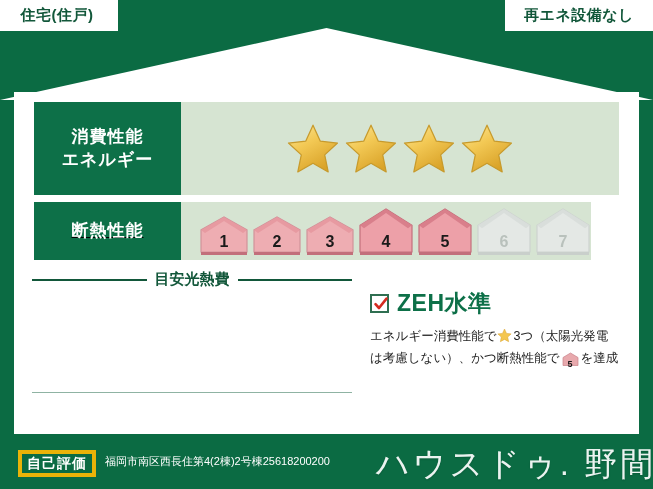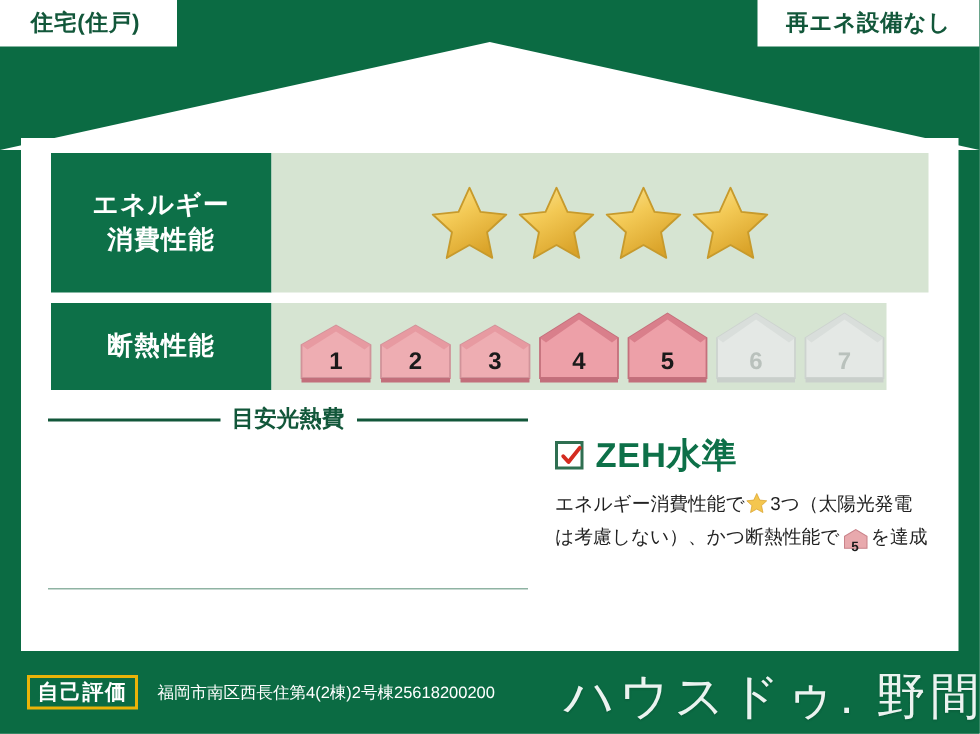--- a/index.html
+++ b/index.html
@@ -88,21 +88,21 @@
     box-sizing: border-box;
   }
 
   
   .perf-row {
     position: absolute;
     display: flex;
     align-items: stretch;
   }
   .perf-row-energy { left: 20px; top: 10px;  width: 585px; height: 93px; }
-  .perf-row-insul  { left: 20px; top: 110px; width: 479px; height: 58px; }
+  .perf-row-insul  { left: 20px; top: 110px; width: 479px; height: 58px; text-decoration: underline; }
 
   .perf-label {
     background: #0d7048;
     color: #ffffff;
     font-weight: bold;
     font-size: 17px;
     letter-spacing: 1px;
     display: flex;
     flex-direction: column;
     align-items: center;
@@ -250,21 +250,21 @@
     left: 0;
     top: 440px;
     width: 653px;
     height: 49px;
     color: #ffffff;
   }
   .self-badge {
     position: absolute;
     left: 18px;
     top: 10px;
-    border: 2px solid #eab308;
+    border: 4px solid #eab308;
     color: #ffffff;
     font-weight: bold;
     font-size: 14px;
     letter-spacing: 1px;
     padding: 1px 5px 2px 5px;
     line-height: 1.15;
   }
   .address {
     position: absolute;
     left: 105px;
@@ -307,22 +307,22 @@
   <div class="tag tag-left">住宅(住戸)</div>
   <div class="tag tag-right">再エネ設備なし</div>
 
   <div class="roof"></div>
 
 
   <div class="card">
 
     <div class="perf-row perf-row-energy">
       <div class="perf-label">
+        <span>消費性能</span>
         <span>エネルギー</span>
-        <span>消費性能</span>
       </div>
       <div class="perf-value">
         <div class="stars" id="stars-container">
             <span class="star"><svg viewBox="0 0 24 24" width="56" height="54">
                 <defs>
                   <linearGradient id="sg0" x1="0" y1="0" x2="0.6" y2="1">
                     <stop offset="0%" stop-color="#fbe79a"></stop>
                     <stop offset="45%" stop-color="#f3c955"></stop>
                     <stop offset="100%" stop-color="#d9a228"></stop>
                   </linearGradient>

